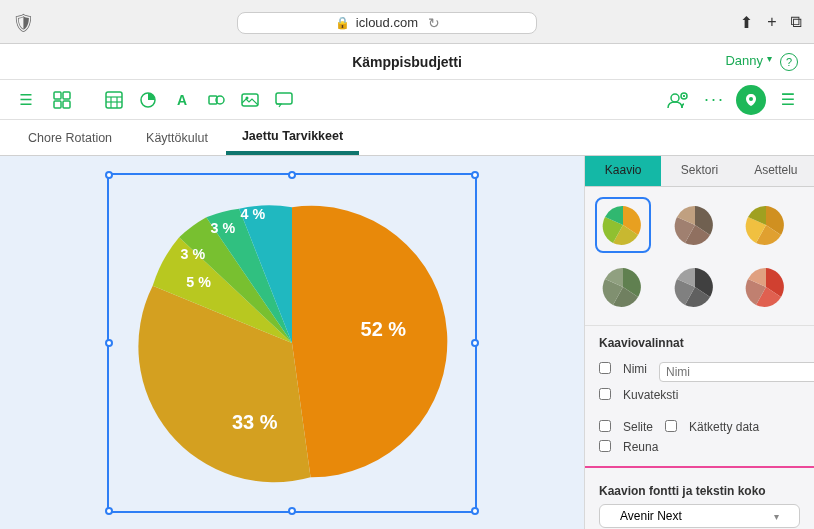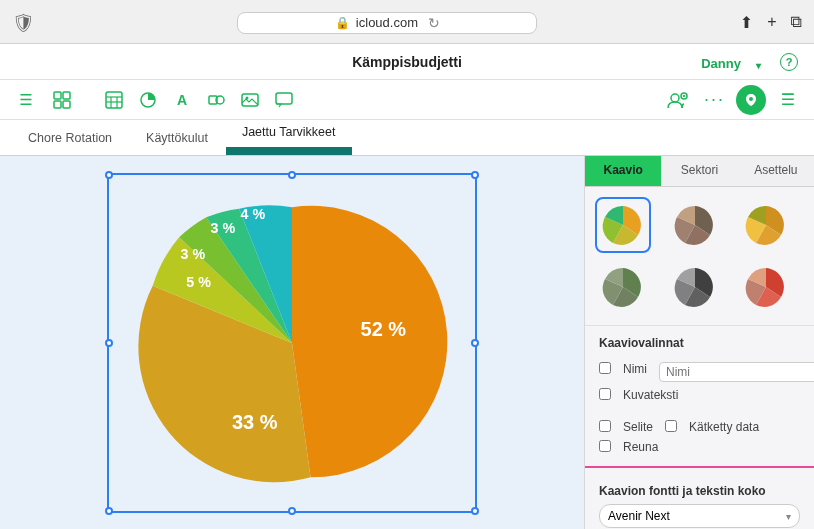--- a/index.html
+++ b/index.html
@@ -55,24 +55,24 @@
       left: 50%;
       transform: translateX(-50%);
       font-size: 14px;
       font-weight: 600;
       color: #222;
     }
     .app-titlebar-user {
       margin-left: auto;
       font-size: 13px;
       color: #1aaa55;
-      font-weight: 700;
-      display: flex;
-      align-items: flex-end;
-      gap: 15px;
+      font-weight: 400;
+      display: flex;
+      align-items: flex-start;
+      gap: 4px;
     }
 
     
     .toolbar {
       background: #fff;
       border-bottom: 1px solid #e0e0e0;
       padding: 4px 12px;
       display: flex;
       align-items: center;
       height: 40px;
@@ -103,22 +103,22 @@
     .tab {
       padding: 6px 16px 8px;
       font-size: 12.5px;
       color: #555;
       cursor: pointer;
       border-bottom: 2px solid transparent;
       margin-right: 2px;
     }
     .tab.active {
       color: #222;
-      border-bottom: 8px solid #0f766e;
-      font-weight: 400;
+      border-bottom: 4px solid #0f766e;
+      font-weight: 700;
     }
 
     
     .main-content {
       display: flex;
       height: calc(529px - 44px - 36px - 40px - 36px);
       background: #e8f0fa;
     }
 
     
@@ -179,23 +179,23 @@
     .panel-tab {
       flex: 1;
       text-align: center;
       padding: 7px 4px;
       font-size: 12px;
       color: #555;
       cursor: pointer;
       border-bottom: 2px solid transparent;
     }
     .panel-tab.active {
-      background: #22c55e;
+      background: #14b8a6;
       color: #222;
-      font-weight: 700;
+      font-weight: 400;
       border-bottom: 2px solid transparent;
     }
 
     
     .chart-style-grid {
       display: grid;
       grid-template-columns: repeat(3, 1fr);
       gap: 6px;
       padding: 10px;
     }
@@ -253,23 +253,23 @@
       font-size: 12px;
       font-weight: 600;
       color: #333;
       margin-bottom: 6px;
       padding: 8px 14px 0;
     }
 
     .font-dropdown {
       margin: 0 14px 6px;
       border: 1px solid #ccc;
-      border-radius: 11px;
-      background: #fff;
-      padding: 4px 8px;
+      border-radius: 6px;
+      background: #fff;
+      padding: 4px 20px;
       font-size: 12px;
       display: flex;
       align-items: center;
       justify-content: space-between;
       cursor: pointer;
     }
   </style>
 </head>
 <body>
 

